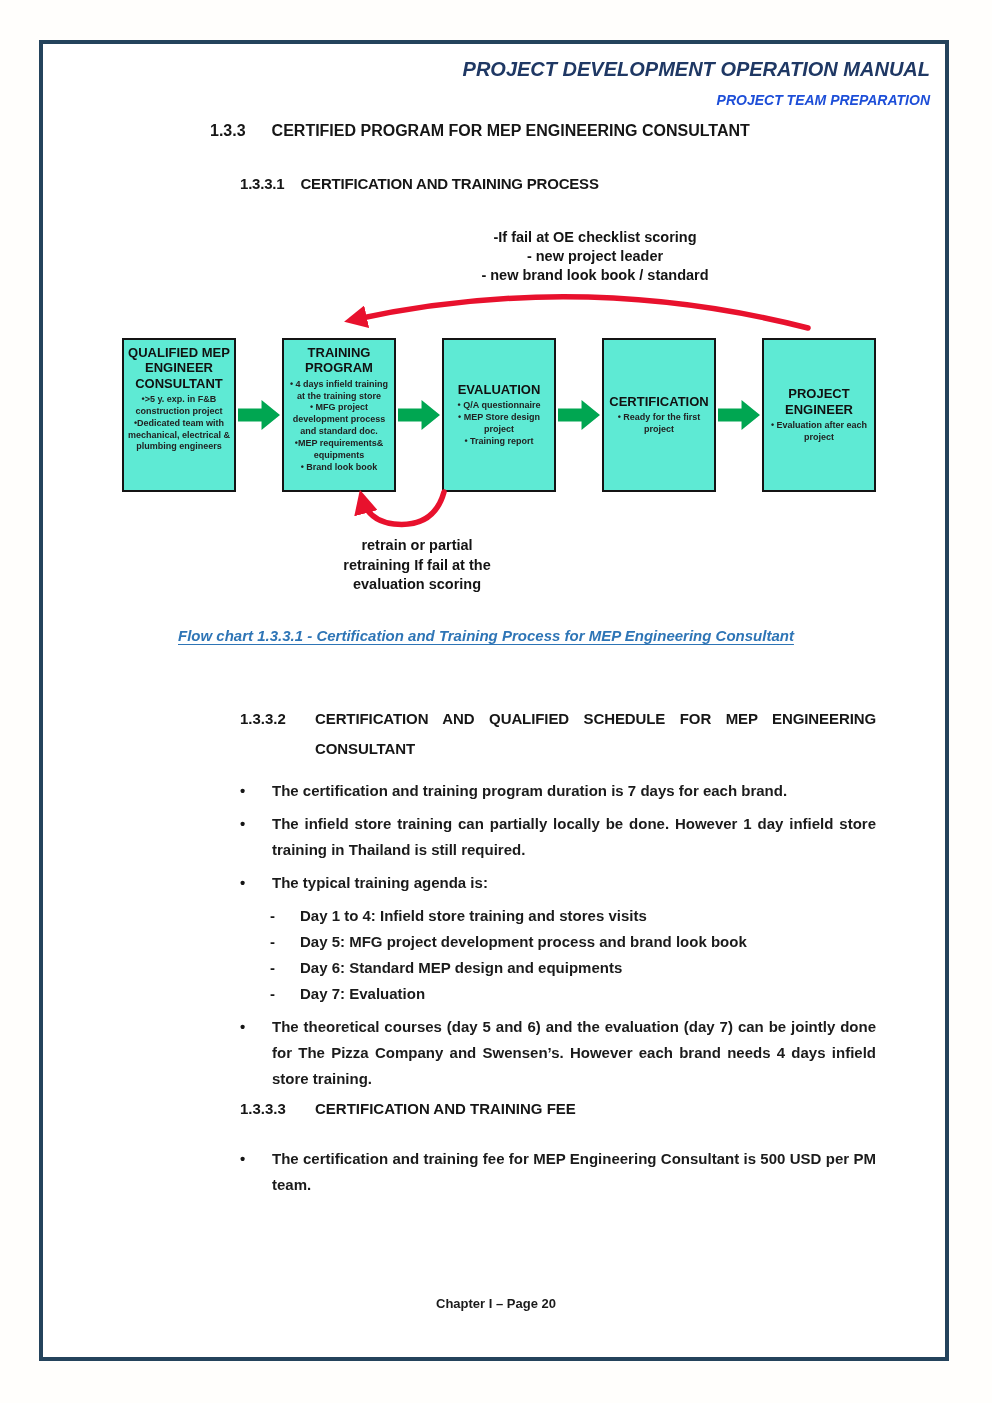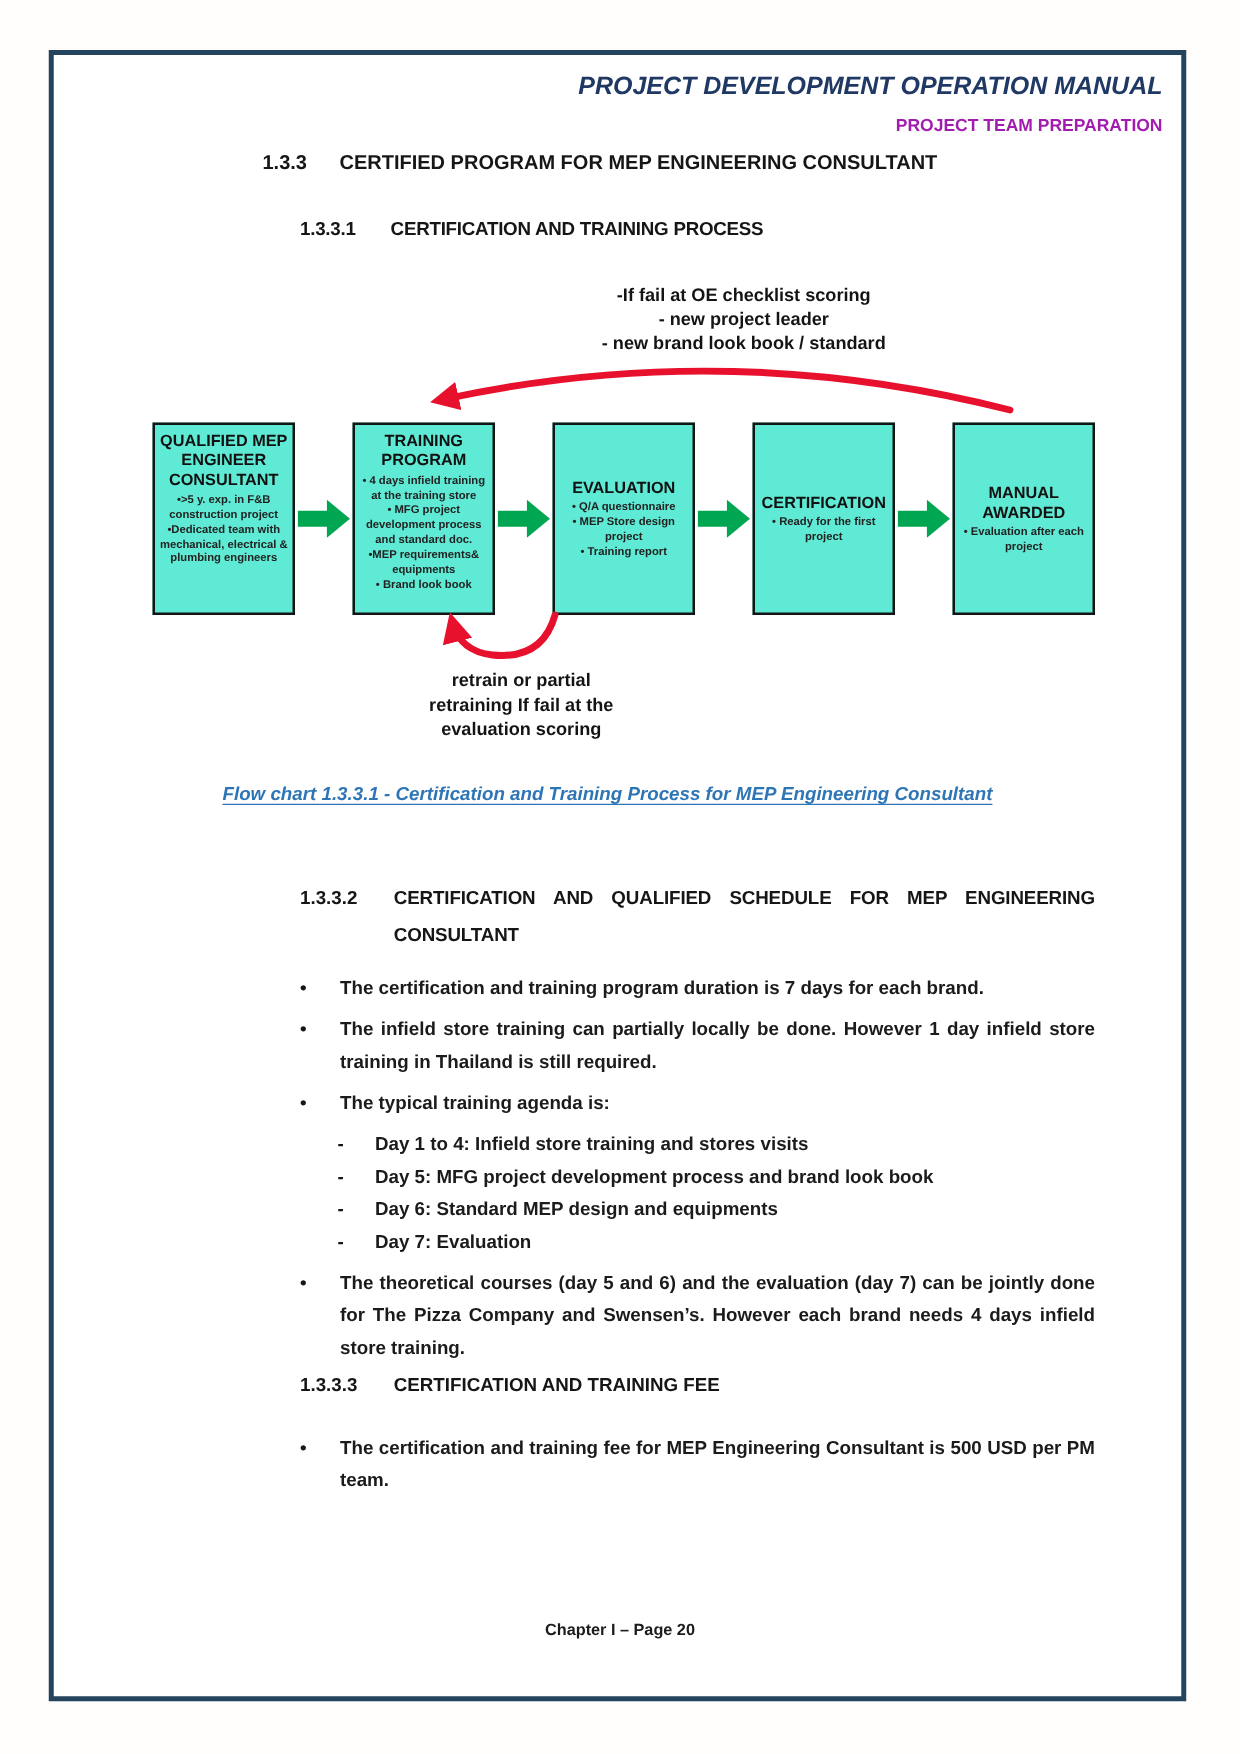--- a/index.html
+++ b/index.html
@@ -15,28 +15,28 @@
   .frame {
     position: absolute; left: 39px; top: 40px; right: 43px; bottom: 42px;
     border: 4px solid #24435c; background: #ffffff;
   }
   .hdr-title {
     position: absolute; top: 58px; right: 62px;
     font-size: 20px; font-weight: 700; font-style: italic; color: #1f3864;
   }
   .hdr-sub {
     position: absolute; top: 92px; right: 62px;
-    font-size: 14px; font-weight: 700; color: #a21caf;
+    font-size: 14px; font-weight: 700; font-style: italic; color: #1d4ed8;
   }
   .h133 { position: absolute; left: 210px; top: 122px; font-size: 16px; font-weight: 700; }
   .h133 .num { margin-right: 26px; }
   .h133 .ttl { text-decoration-thickness: 2px; text-underline-offset: 3px; text-align: right; }
   .h-sub { position: absolute; font-size: 15px; font-weight: 600; letter-spacing: -0.2px; }
   .h1331 { left: 240px; top: 175px; }
-  .h-sub .num { margin-right: 28px; }
+  .h-sub .num { margin-right: 16px; }
   .fail-note {
     position: absolute; left: 350px; top: 228px; width: 490px;
     text-align: center; white-space: pre-line;
     font-size: 14.5px; line-height: 19px; font-weight: 600; color: #141414;
   }
   .big-arc { position: absolute; left: 338px; top: 284px; }
   .small-arc { position: absolute; left: 352px; top: 486px; }
   .flow-row {
     position: absolute; left: 122px; top: 338px; width: 754px; height: 154px;
     display: flex; align-items: stretch;
@@ -146,21 +146,21 @@
         <div class="arrow-green"></div>
       </div>
     <div class="fbox center">
       <div class="box-title">CERTIFICATION</div>
       <div class="box-details">• Ready for the first project</div>
     </div>
     <div class="gap">
         <div class="arrow-green"></div>
       </div>
     <div class="fbox center">
-      <div class="box-title">MANUAL AWARDED</div>
+      <div class="box-title">PROJECT ENGINEER</div>
       <div class="box-details">• Evaluation after each project</div>
     </div>
   </div>
 
   <svg class="small-arc" width="104" height="46" viewBox="0 0 104 46">
     <defs>
       <marker id="ah2" viewBox="0 0 10 10" refX="6.5" refY="5" markerWidth="4.4" markerHeight="4.4" orient="auto">
         <path d="M0,0 L10,5 L0,10 z" fill="#e8112d"></path>
       </marker>
     </defs>

